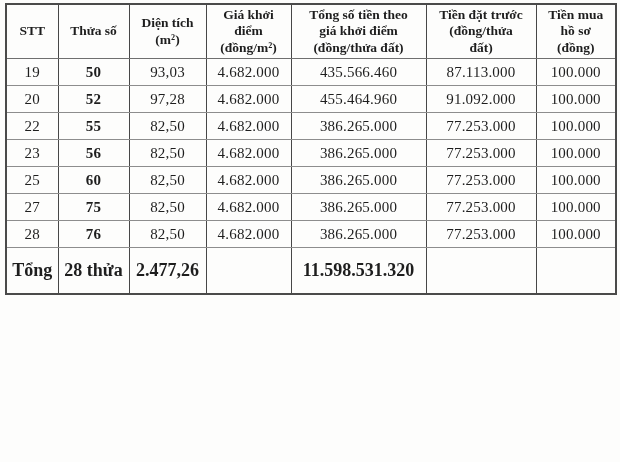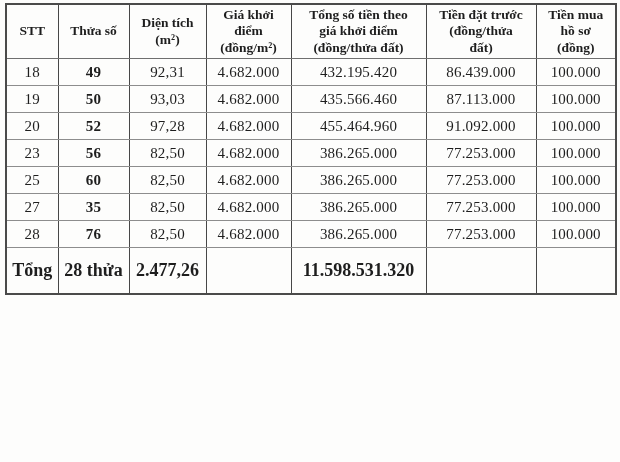--- a/index.html
+++ b/index.html
@@ -77,44 +77,44 @@
       <th>Tiền đặt trước
 (đồng/thửa
 đất)</th>
       <th>Tiền mua
 hồ sơ
 (đồng)</th>
     </tr>
   </thead>
   <tbody>
       <tr class="data-row">
-    <td class="c-stt">18</td>
-    <td class="c-thua">49</td>
-    <td class="c-dt">92,31</td>
-    <td class="c-gkd">4.682.000</td>
-    <td class="c-tong">432.195.420</td>
-    <td class="c-dat">86.439.000</td>
-    <td class="c-hs">100.000</td>
-  </tr>
-      <tr class="data-row">
     <td class="c-stt">19</td>
     <td class="c-thua">50</td>
     <td class="c-dt">93,03</td>
     <td class="c-gkd">4.682.000</td>
     <td class="c-tong">435.566.460</td>
     <td class="c-dat">87.113.000</td>
     <td class="c-hs">100.000</td>
   </tr>
       <tr class="data-row">
     <td class="c-stt">20</td>
     <td class="c-thua">52</td>
     <td class="c-dt">97,28</td>
     <td class="c-gkd">4.682.000</td>
     <td class="c-tong">455.464.960</td>
     <td class="c-dat">91.092.000</td>
+    <td class="c-hs">100.000</td>
+  </tr>
+      <tr class="data-row">
+    <td class="c-stt">22</td>
+    <td class="c-thua">55</td>
+    <td class="c-dt">82,50</td>
+    <td class="c-gkd">4.682.000</td>
+    <td class="c-tong">386.265.000</td>
+    <td class="c-dat">77.253.000</td>
     <td class="c-hs">100.000</td>
   </tr>
       <tr class="data-row">
     <td class="c-stt">23</td>
     <td class="c-thua">56</td>
     <td class="c-dt">82,50</td>
     <td class="c-gkd">4.682.000</td>
     <td class="c-tong">386.265.000</td>
     <td class="c-dat">77.253.000</td>
     <td class="c-hs">100.000</td>
@@ -123,21 +123,21 @@
     <td class="c-stt">25</td>
     <td class="c-thua">60</td>
     <td class="c-dt">82,50</td>
     <td class="c-gkd">4.682.000</td>
     <td class="c-tong">386.265.000</td>
     <td class="c-dat">77.253.000</td>
     <td class="c-hs">100.000</td>
   </tr>
       <tr class="data-row">
     <td class="c-stt">27</td>
-    <td class="c-thua">35</td>
+    <td class="c-thua">75</td>
     <td class="c-dt">82,50</td>
     <td class="c-gkd">4.682.000</td>
     <td class="c-tong">386.265.000</td>
     <td class="c-dat">77.253.000</td>
     <td class="c-hs">100.000</td>
   </tr>
       <tr class="data-row">
     <td class="c-stt">28</td>
     <td class="c-thua">76</td>
     <td class="c-dt">82,50</td>

